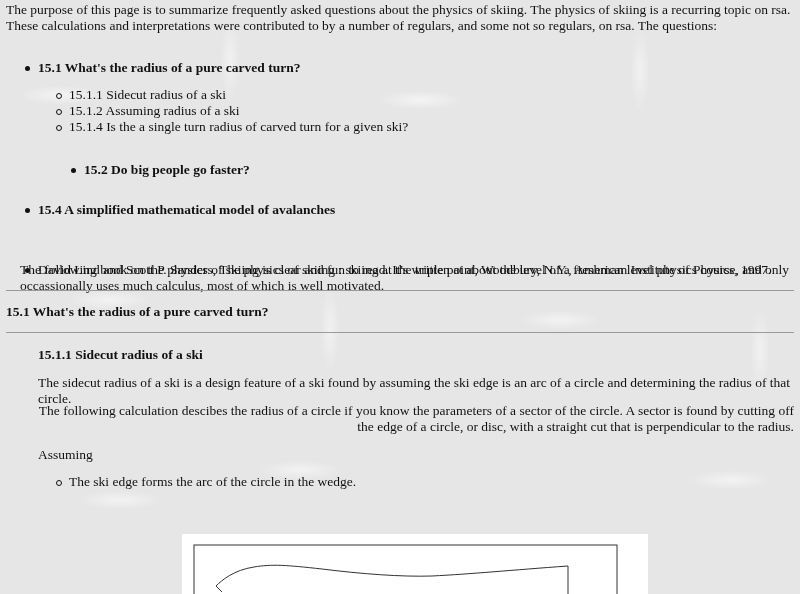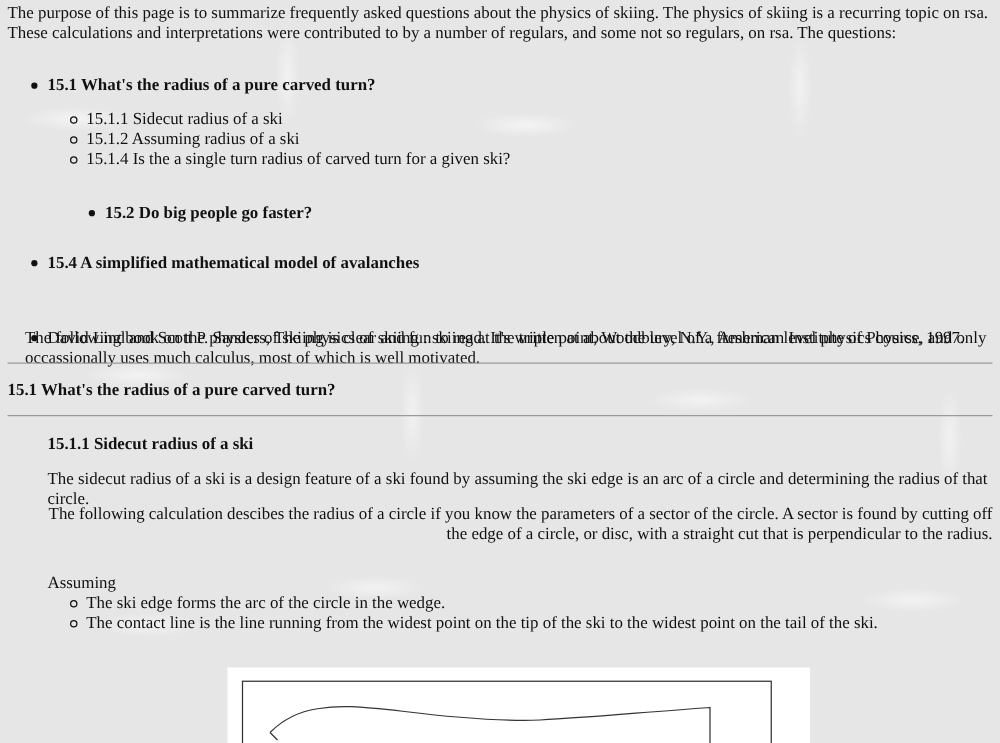--- a/index.html
+++ b/index.html
@@ -91,25 +91,24 @@
   <div class="abs" style="left:6px; top:304px; font-weight:bold;">15.1 What's the radius of a pure carved turn?</div>
 
   <hr class="rule" style="top:332px;">
 
   <div class="abs" style="left:38px; top:347px; font-weight:bold;">15.1.1 Sidecut radius of a ski</div>
 
   <p class="abs" style="left:38px; top:375px; width:756px;">The sidecut radius of a ski is a design feature of a ski found by assuming the ski edge is an arc of a circle and determining the radius of that circle.</p>
 
   <p class="abs" style="left:38px; top:403px; width:756px;text-align:right;">The following calculation descibes the radius of a circle if you know the parameters of a sector of the circle. A sector is found by cutting off the edge of a circle, or disc, with a straight cut that is perpendicular to the radius.</p>
 
-  <p class="abs" style="left:38px; top:458px;">Assuming</p>
+  <p class="abs" style="left:38px; top:447px;">Assuming</p>
 
   <ul class="sub-list" style="top:474px; width:725px;">
     <li class="bullet-circle"><span>The ski edge forms the arc of the circle in the wedge.</span></li>
-    <li class="bullet-circle"><span>The contact line is the line running from the widest point on the tip of the ski to the widest point on the tail of the ski.</span></li>
   </ul>
 
   <div class="figure">
     <svg width="466" height="70" viewBox="0 0 466 70">
       <rect x="12" y="11" width="423" height="70" fill="none" stroke="#333" stroke-width="1"></rect>
       <path d="M34 52 C 40 46, 52 36, 72 33 C 90 30, 104 31, 140 35 C 180 40, 220 43, 250 42 C 290 40, 330 36, 386 32 L 386 70" fill="none" stroke="#333" stroke-width="1"></path>
       <path d="M34 52 L 40 58" fill="none" stroke="#333" stroke-width="1"></path>
     </svg>
   </div>
 

